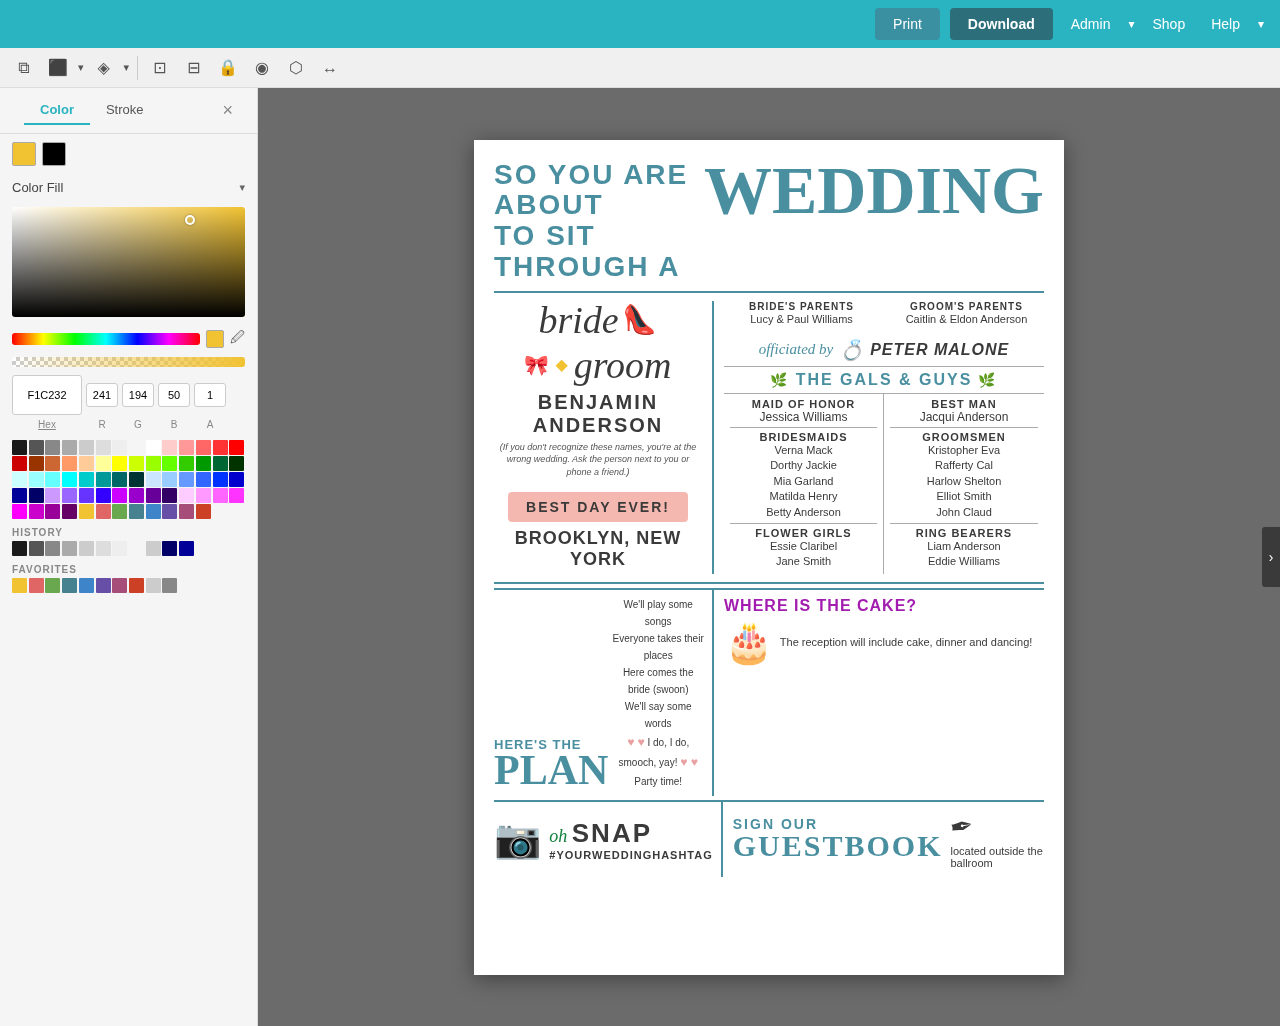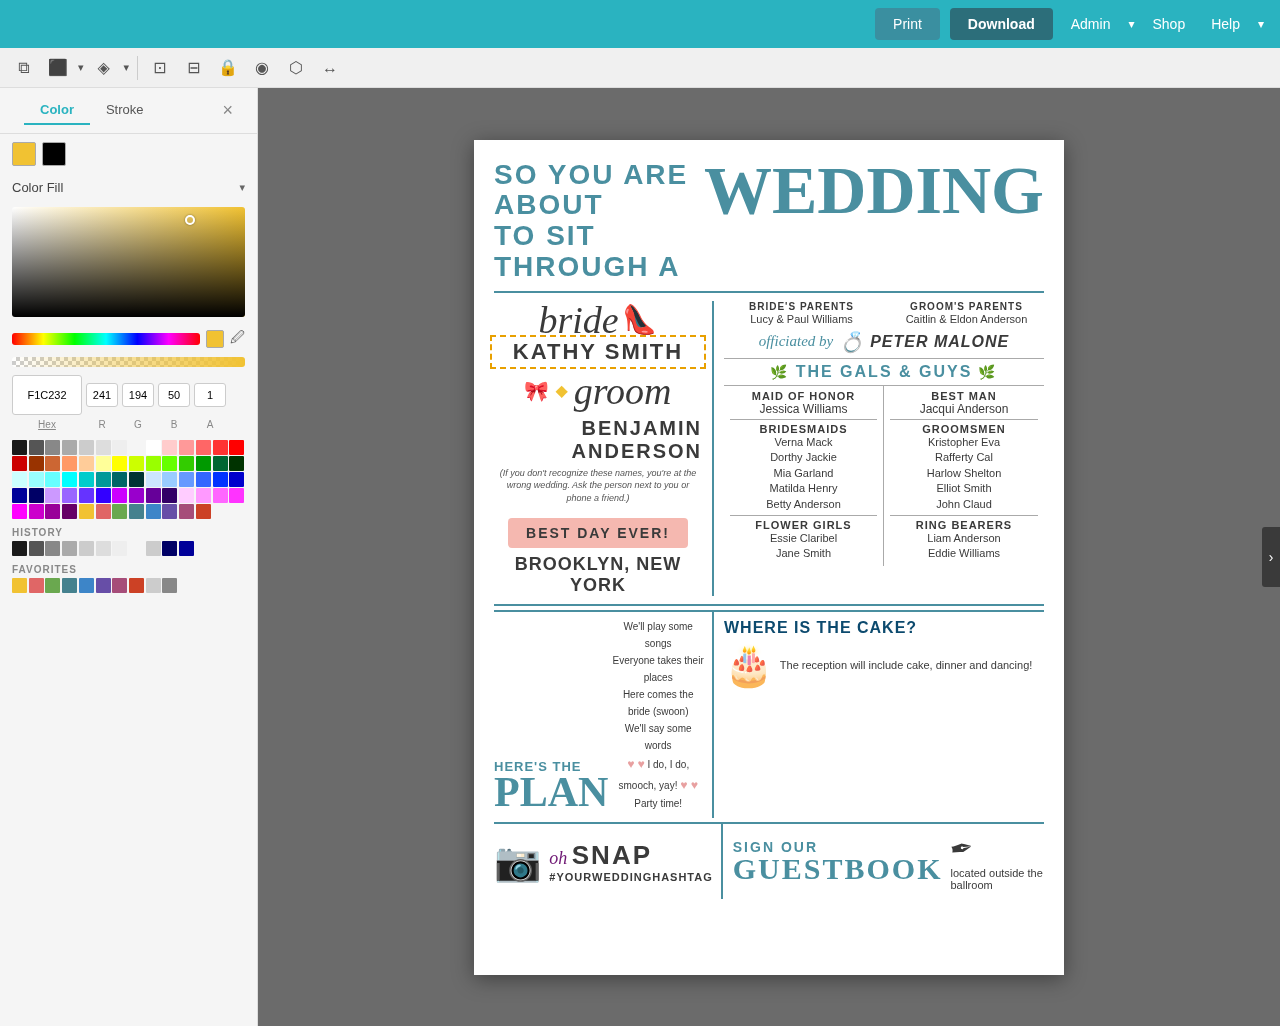--- a/index.html
+++ b/index.html
@@ -373,35 +373,34 @@
       font-style: italic;
       color: #3a3a3a;
     }
     .groom-name-big {
       font-family: 'Arial Narrow', Arial, sans-serif;
       font-size: 20px;
       font-weight: 900;
       letter-spacing: 2px;
       text-transform: uppercase;
       color: #3a3a3a;
-      text-align: right;
     }
     .wrong-wedding-text {
       font-size: 9px;
       font-style: italic;
       color: #555;
       line-height: 1.4;
       margin-top: 4px;
       padding: 0 4px;
     }
 
     .parents-row {
       display: flex;
       gap: 10px;
-      margin-bottom: 0;
+      margin-bottom: 8px;
     }
     .parents-col {
       flex: 1;
       text-align: center;
     }
     .parents-label {
       font-family: 'Arial Narrow', Arial, sans-serif;
       font-size: 10px;
       font-weight: bold;
       letter-spacing: 1px;
@@ -591,21 +590,21 @@
       display: flex;
       align-items: center;
       gap: 8px;
     }
     .where-cake-title {
       font-family: 'Arial Narrow', Arial, sans-serif;
       font-size: 16px;
       font-weight: bold;
       text-transform: uppercase;
       letter-spacing: 1px;
-      color: #0c4a6e;
+      color: #a21caf;
       line-height: 1.2;
     }
     .cake-desc {
       font-size: 11px;
       color: #3a3a3a;
       line-height: 1.5;
     }
 
     
     .snap-guestbook-section {
@@ -626,21 +625,21 @@
     .snap-hashtag {
       font-family: 'Arial Narrow', Arial, sans-serif;
       font-size: 11px;
       font-weight: bold;
       text-transform: uppercase;
       letter-spacing: 1px;
       color: #3a3a3a;
     }
     .oh-word {
       font-style: italic;
-      color: #701a75;
+      color: #15803d;
       font-size: 18px;
       font-family: Georgia, serif;
     }
     .snap-word {
       font-family: 'Arial Narrow', Arial, sans-serif;
       font-size: 26px;
       font-weight: 900;
       text-transform: uppercase;
       letter-spacing: 2px;
       color: #3a3a3a;
@@ -881,21 +880,20 @@
 
       <div class="divider-line"></div>
 
       <div class="middle-section">
 
         <div class="bride-section">
           <div style="display:flex; align-items:center; justify-content:center; gap:4px;">
             <span class="bride-word">bride</span>
             <span class="bride-icon">👠</span>
           </div>
-          <div class="bride-name-big selected-element">KATHY SMITH</div>
           <div style="margin: 4px 0; display:flex; align-items:center; justify-content:center; gap:6px;">
             <span class="groom-bow">🎀</span>
             <span style="font-size:16px; color:#F1C232;">◆</span>
             <span class="groom-word">groom</span>
           </div>
           <div class="groom-name-big">BENJAMIN ANDERSON</div>
           <div class="wrong-wedding-text">(If you don't recognize these names, you're at the wrong wedding. Ask the person next to you or phone a friend.)</div>
 
           <div class="best-day-wrap" style="margin-top:8px;">
             <div class="best-day-banner">

